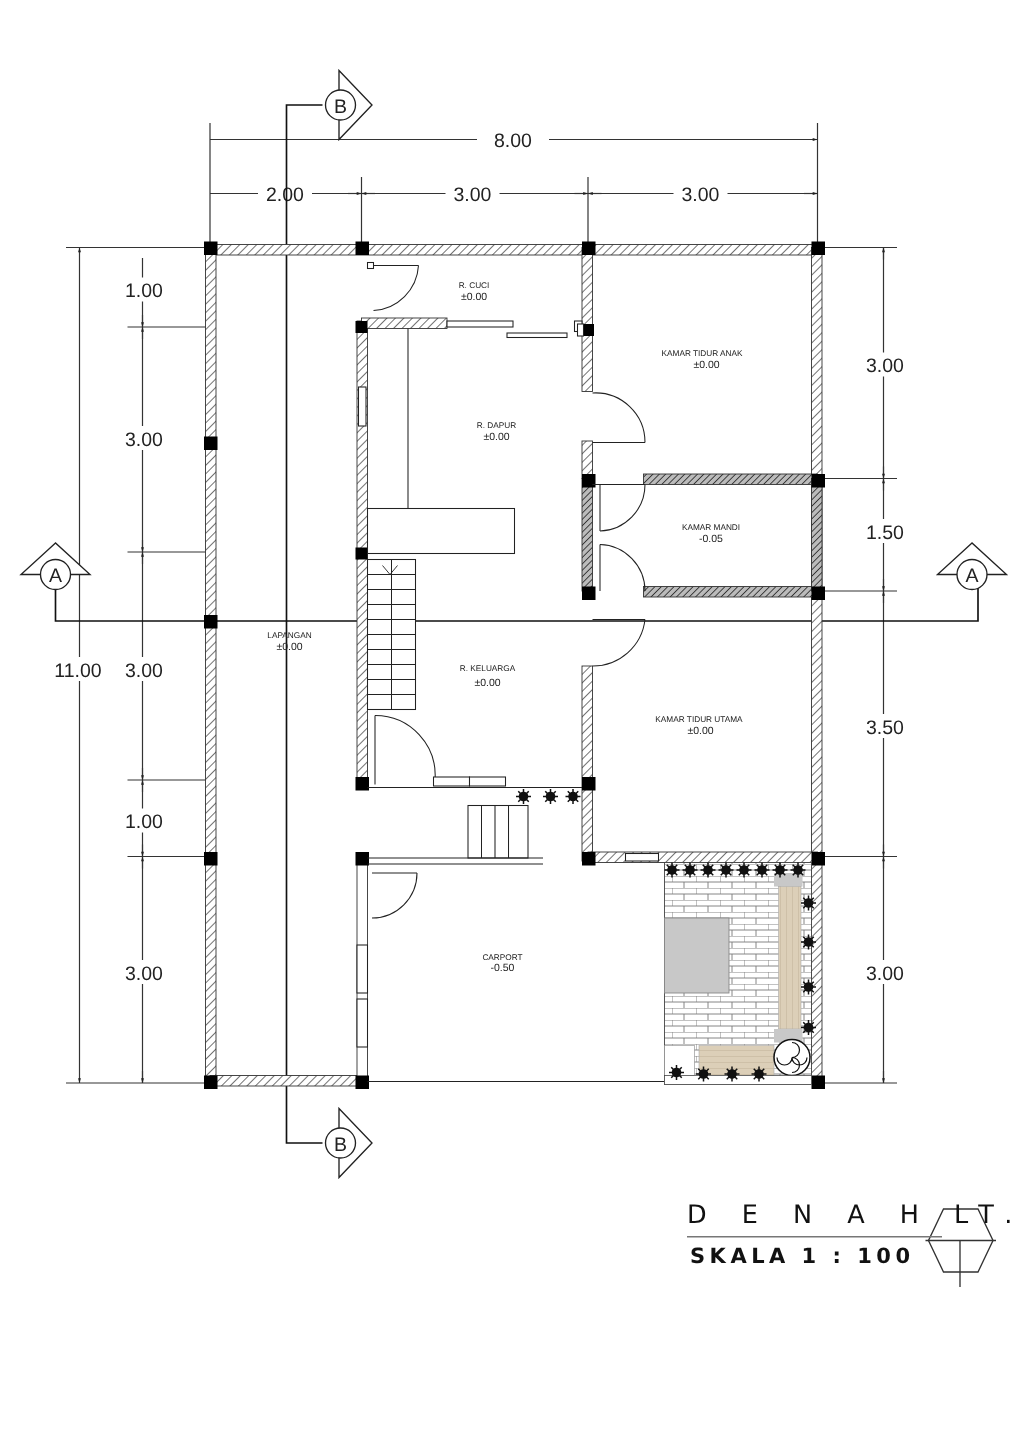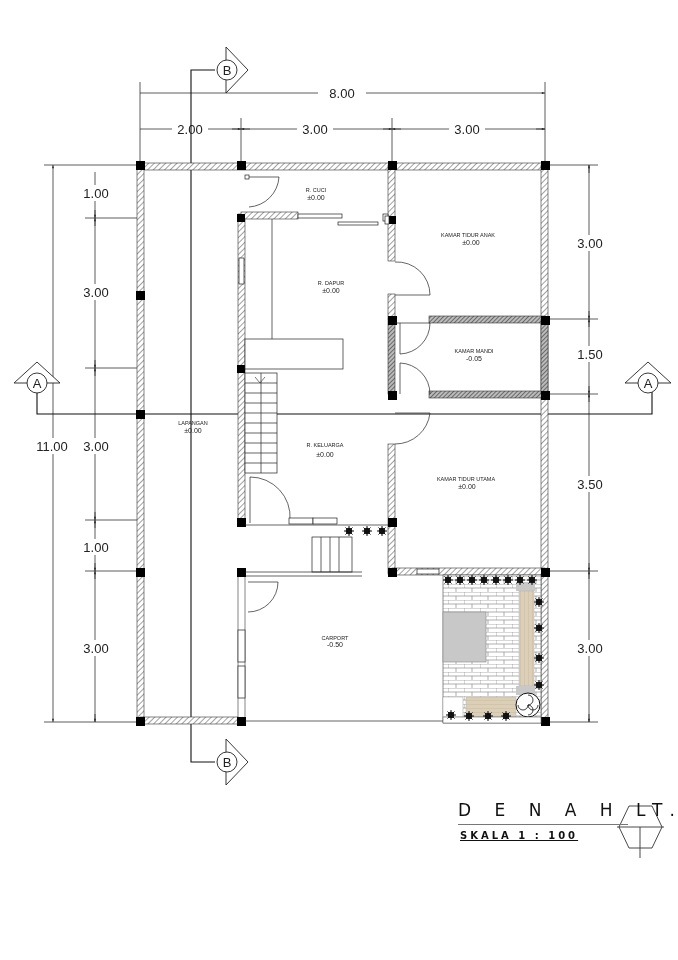--- a/index.html
+++ b/index.html
@@ -5,21 +5,21 @@
   html, body { margin: 0; padding: 0; background: #ffffff; }
   body { width: 678px; height: 960px; position: relative; overflow: hidden; font-family: "Liberation Sans", sans-serif; }
   #plan { position: absolute; left: 0; top: 0; }
   .lbl { font-family: "Liberation Sans", sans-serif; fill: #222; }
   .dim { font-family: "Liberation Sans", sans-serif; font-size: 13px; fill: #222; }
   .room-name { font-size: 5.5px; }
   .room-lvl { font-size: 7px; }
   .title-block { position: absolute; left: 458px; top: 800px; width: 220px; height: 70px; }
   .title-main { position: absolute; left: 0; top: 0; font-family: "DejaVu Sans", sans-serif; font-size: 17px; letter-spacing: 9px; color: #111; font-weight: normal; white-space: nowrap; }
   .title-rule { position: absolute; left: 0; top: 24px; width: 170px; height: 1px; background: #777; }
-  .title-scale { position: absolute; left: 2px; top: 30px; font-family: "DejaVu Sans", sans-serif; font-weight: bold; font-size: 10px; letter-spacing: 3px; color: #111; white-space: nowrap; text-decoration: underline; }
+  .title-scale { position: absolute; left: 2px; top: 30px; font-family: "DejaVu Sans", sans-serif; font-weight: bold; font-size: 14px; letter-spacing: 3px; color: #111; white-space: nowrap; }
 </style>
 </head>
 <body>
 
 <svg id="plan" width="678" height="960" viewBox="0 0 678 960" xmlns="http://www.w3.org/2000/svg">
   <defs>
     <pattern id="hatch" width="4" height="4" patternUnits="userSpaceOnUse" patternTransform="rotate(45)">
       <rect width="4" height="4" fill="#fff"></rect>
       <line x1="0" y1="0" x2="0" y2="4" stroke="#444" stroke-width="1"></line>
     </pattern>

